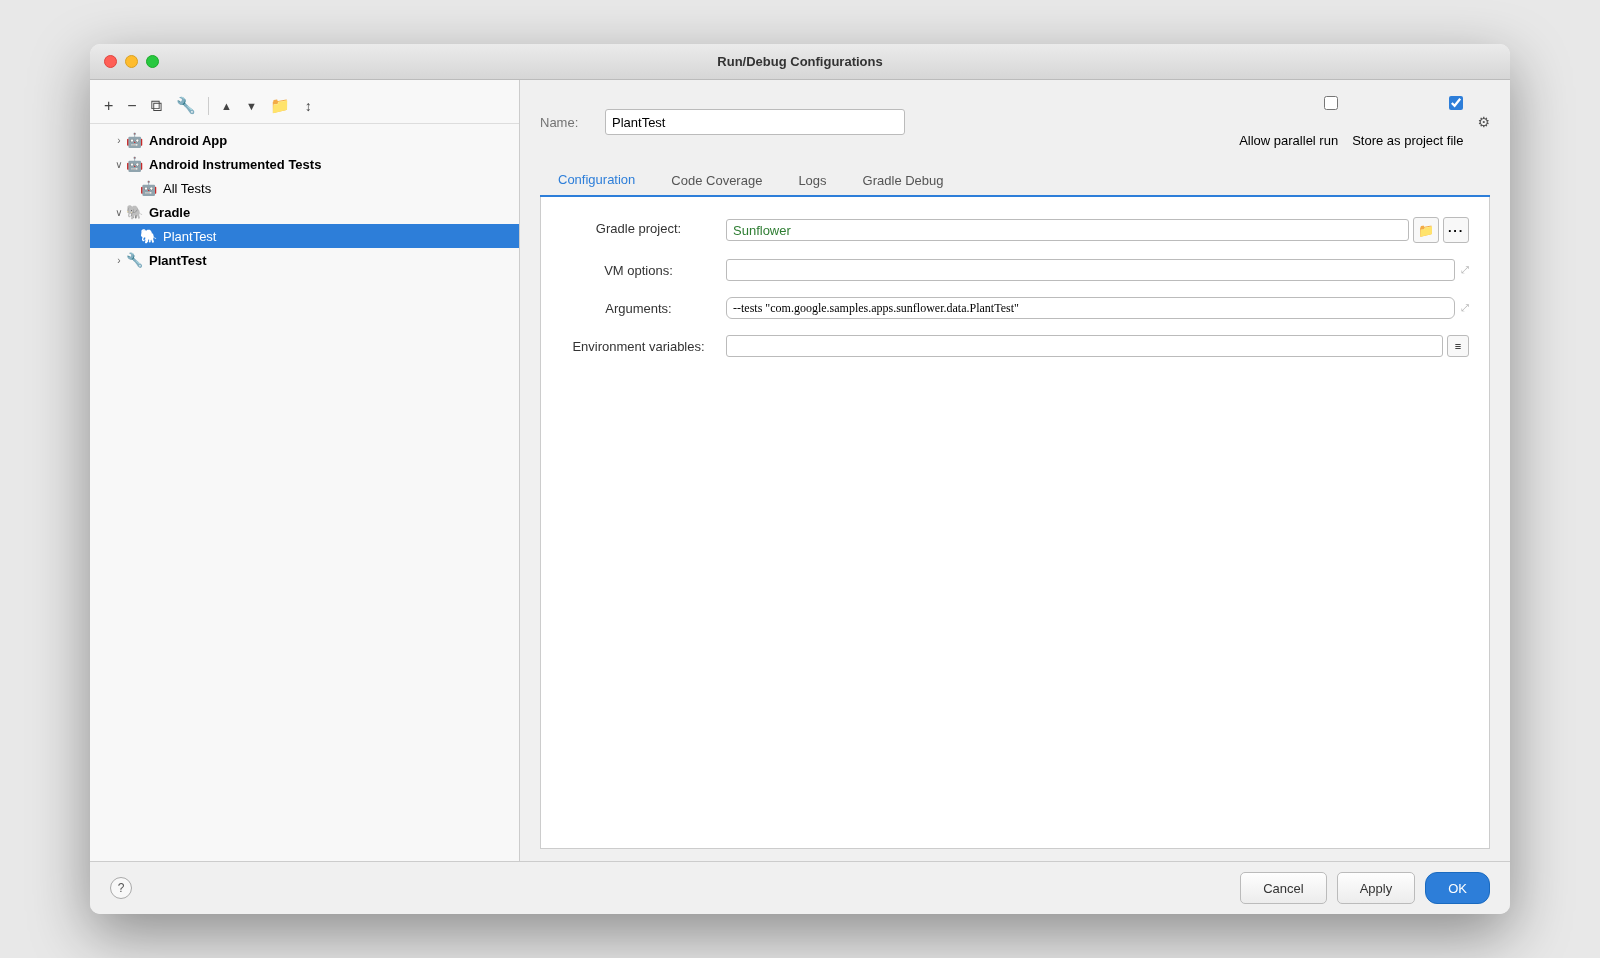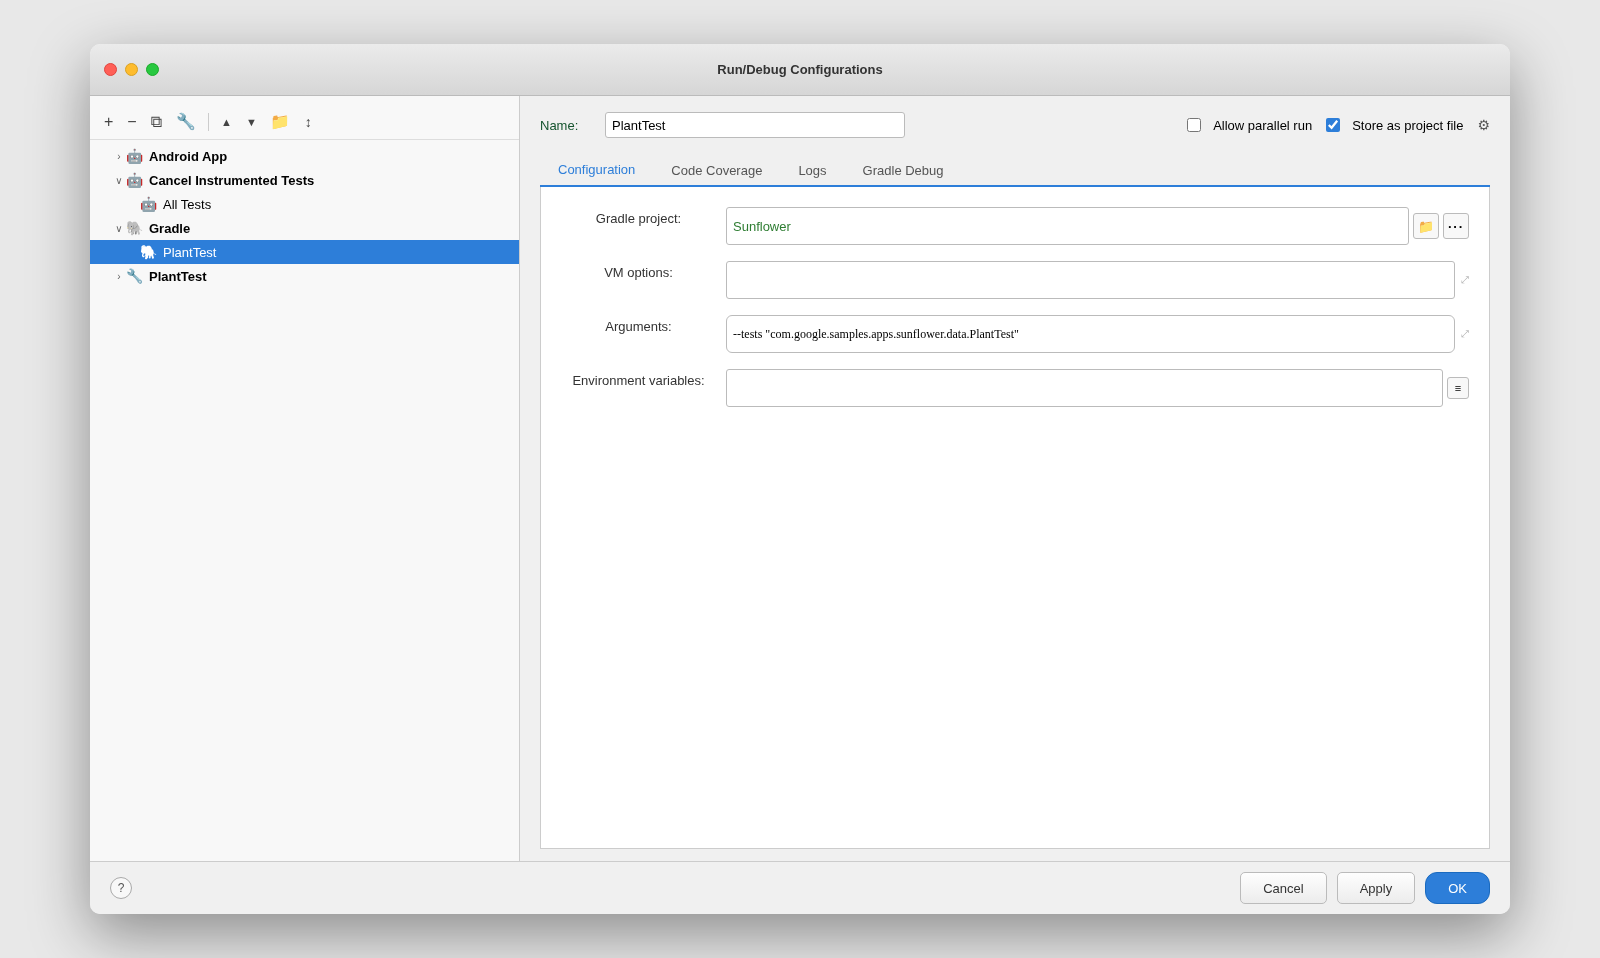--- a/index.html
+++ b/index.html
@@ -19,21 +19,21 @@
       height: 870px;
       background: #f0f0f0;
       border-radius: 10px;
       box-shadow: 0 20px 60px rgba(0,0,0,0.4);
       display: flex;
       flex-direction: column;
       overflow: hidden;
     }
     .title-bar {
       background: linear-gradient(to bottom, #ebebeb, #d6d6d6);
-      height: 52px;
+      height: 36px;
       display: flex;
       align-items: center;
       justify-content: center;
       position: relative;
       border-bottom: 1px solid #bbb;
       border-radius: 10px 10px 0 0;
     }
     .traffic-lights {
       position: absolute;
       left: 14px;
@@ -135,21 +135,21 @@
       padding: 16px 20px 12px 20px;
     }
     .name-row {
       display: flex;
       align-items: center;
       gap: 10px;
       margin-bottom: 14px;
     }
     .name-label {
       font-size: 13px;
-      color: #14532d;
+      color: #737373;
       min-width: 55px;
     }
     .name-input {
       flex: 1;
       max-width: 300px;
       height: 26px;
       border: 1px solid #bbb;
       border-radius: 3px;
       padding: 2px 6px;
       font-size: 13px;
@@ -157,22 +157,23 @@
       outline: none;
     }
     .header-options {
       display: flex;
       align-items: center;
       gap: 14px;
       margin-left: auto;
     }
     .checkbox-row {
       display: flex;
-      align-items: flex-start;
-      gap: 12px;
+      align-items: flex-end;
+      gap: 23px;
+      flex-direction: column;
     }
     .checkbox-row input[type=checkbox] { width: 14px; height: 14px; }
     .store-checkbox {
       accent-color: #2d7ed9;
     }
     .gear-icon { font-size: 14px; color: #555; cursor: pointer; }
     .tabs {
       display: flex;
       border-bottom: 2px solid #2d7ed9;
       margin-bottom: 0;
@@ -214,21 +215,21 @@
       text-align: center;
     }
     .form-field {
       flex: 1;
       display: flex;
       align-items: center;
       gap: 4px;
     }
     .form-input {
       flex: 1;
-      height: 38px;
+      height: 22px;
       border: 1px solid #bbb;
       border-radius: 3px;
       padding: 6px 6px;
       font-size: 13px;
       background: white;
       outline: none;
     }
     .form-input.green-text {
       color: #2e7d32;
     }
@@ -355,21 +356,21 @@
 
         <div class="tree-item indent-1">
           <span class="tree-arrow">›</span>
           <span class="tree-icon">🤖</span>
           <span class="tree-label bold">Android App</span>
         </div>
 
         <div class="tree-item indent-1">
           <span class="tree-arrow">∨</span>
           <span class="tree-icon">🤖</span>
-          <span class="tree-label bold">Cancel Instrumented Tests</span>
+          <span class="tree-label bold">Android Instrumented Tests</span>
         </div>
 
         <div class="tree-item indent-2">
           <span class="tree-arrow"> </span>
           <span class="tree-icon">🤖</span>
           <span class="tree-label">All Tests</span>
         </div>
 
         <div class="tree-item indent-1">
           <span class="tree-arrow">∨</span>

